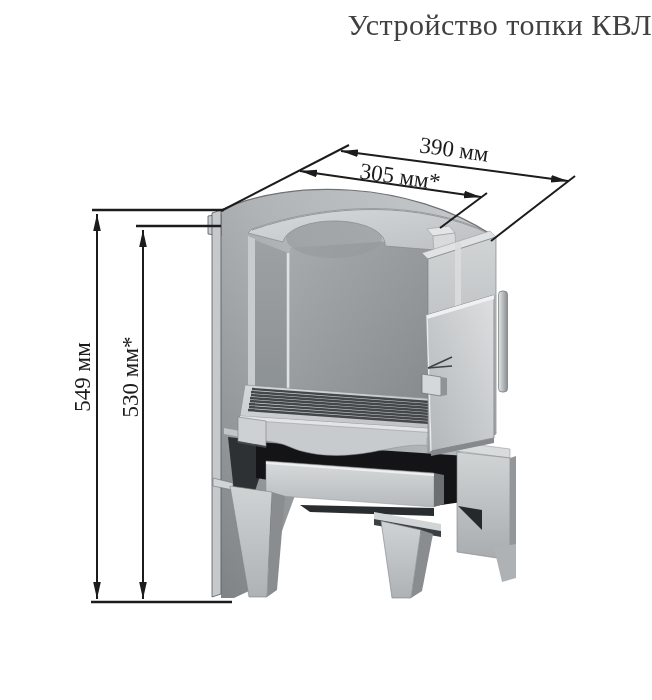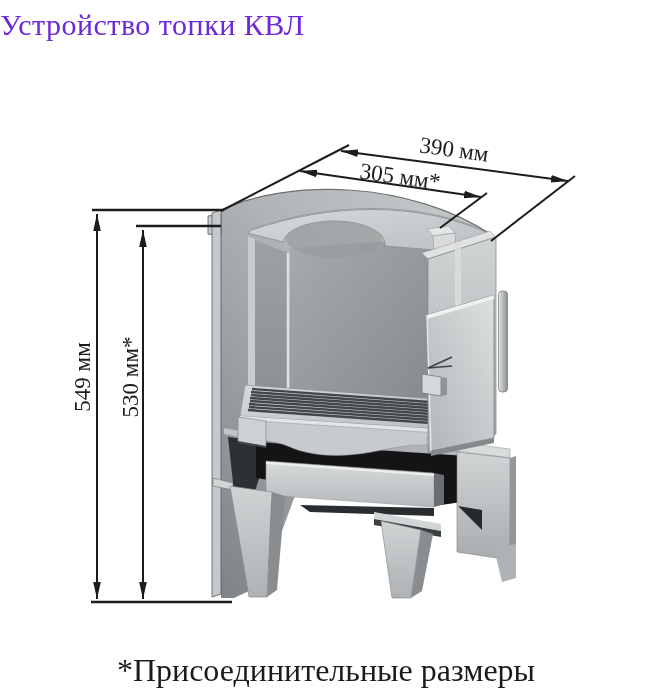--- a/index.html
+++ b/index.html
@@ -1,22 +1,22 @@
 <!DOCTYPE html>
 <html><head>
 <meta charset="utf-8">
 <style>
   html,body{margin:0;padding:0;background:#ffffff;}
   .stage{
     position:relative;width:652px;height:700px;background:#ffffff;
     font-family:"Liberation Serif","DejaVu Serif",serif;overflow:hidden;
   }
   .title{
-    position:absolute;top:8px;left:0;width:652px;text-align:left;
-    font-size:30px;color:#6d28d9;letter-spacing:0.5px;
+    position:absolute;top:8px;left:0;width:652px;text-align:right;
+    font-size:30px;color:#404040;letter-spacing:0.5px;
   }
   .footnote{
     position:absolute;top:652px;left:0;width:652px;text-align:center;
     font-size:32px;color:#1b1b1b;
   }
   svg.drawing{position:absolute;top:0;left:0;}
   text.dim{
     font-family:"Liberation Serif","DejaVu Serif",serif;
     font-size:23px;fill:#1b1b1b;
   }
@@ -193,14 +193,13 @@
       <line x1="97" y1="214" x2="97" y2="599" marker-start="url(#arr)" marker-end="url(#arr)"></line>
       <line x1="143" y1="230" x2="143" y2="599" marker-start="url(#arr)" marker-end="url(#arr)"></line>
     </g>
 
     <text class="dim" text-anchor="middle" transform="translate(453,157) rotate(8)">390 мм</text>
     <text class="dim" text-anchor="middle" transform="translate(399,184) rotate(8)">305 мм*</text>
     <text class="dim" text-anchor="middle" transform="translate(90,377) rotate(-90)">549 мм</text>
     <text class="dim" text-anchor="middle" transform="translate(138,377) rotate(-90)">530 мм*</text>
   </svg>
 
-  <div class="footnote">*Присоединительные размеры</div>
 </div>
 
 </body></html>

